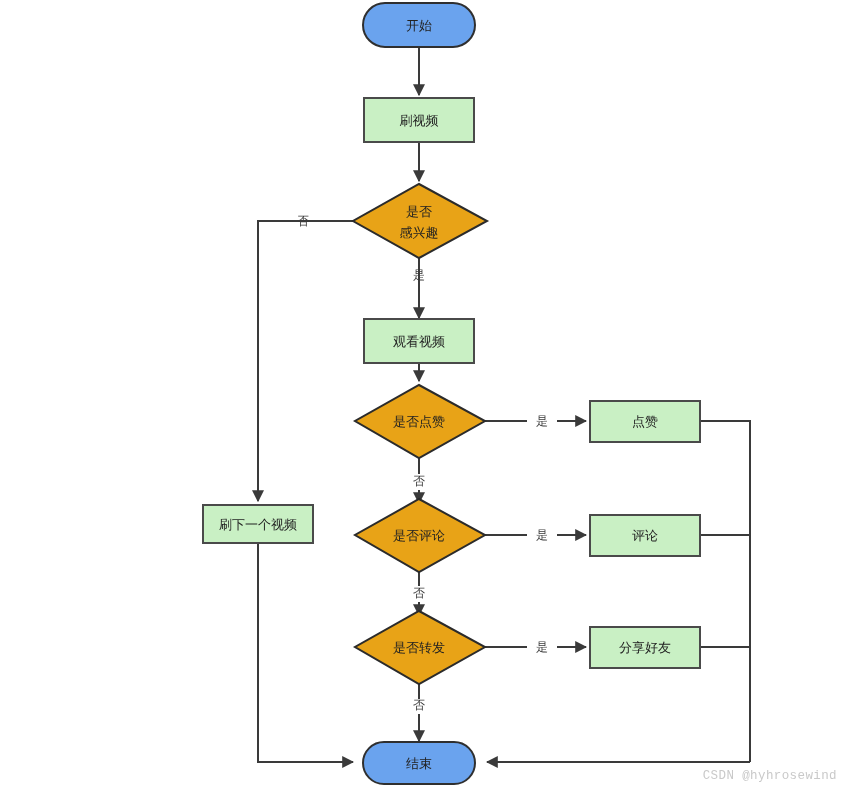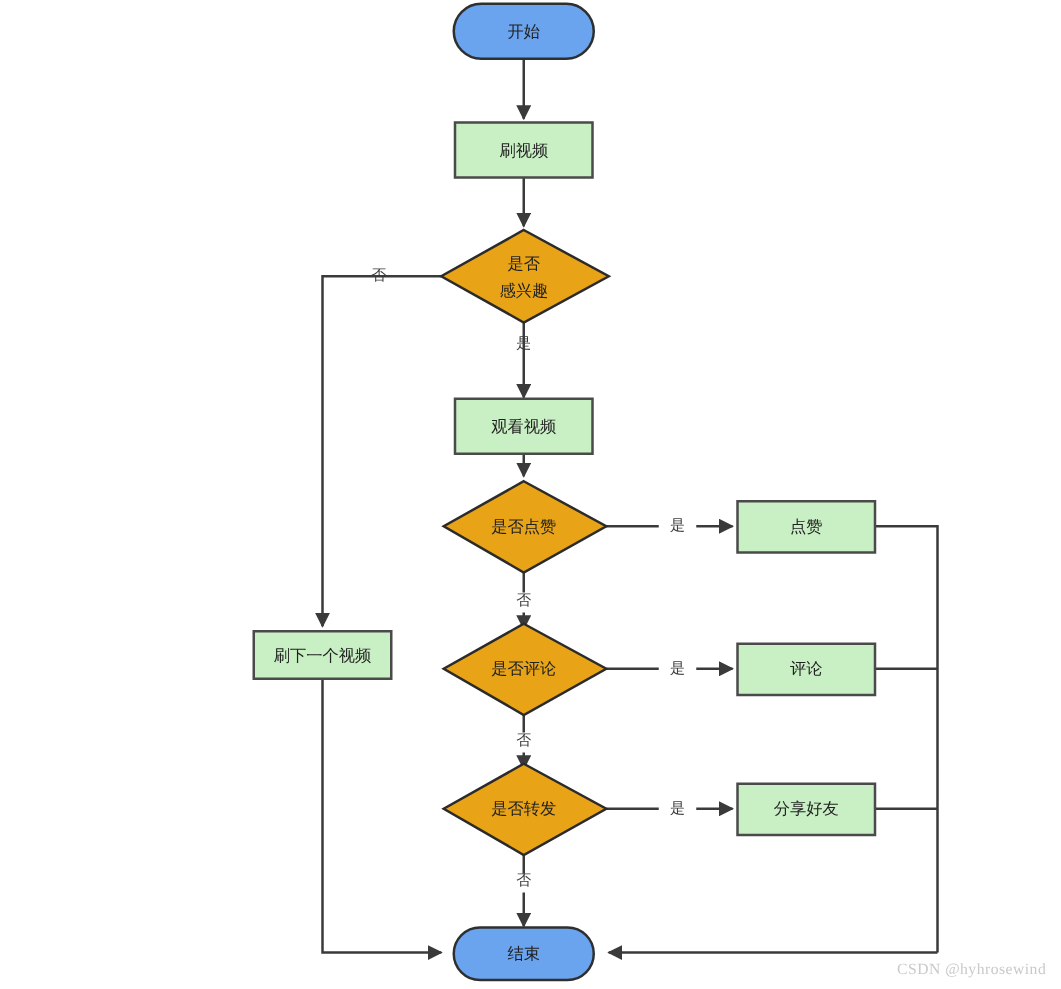--- a/index.html
+++ b/index.html
@@ -36,21 +36,21 @@
     font-family: "DejaVu Sans", "Liberation Sans", sans-serif;
     font-size: 12px;
     fill: #3a3a3a;
     text-anchor: middle;
     dominant-baseline: middle;
   }
   .watermark {
     position: absolute;
     right: 12px;
     bottom: 8px;
-    font-family: Liberation Serif, serif;
+    font-family: Liberation Mono, monospace;
     font-size: 12.5px;
     color: #c9c9c9;
     letter-spacing: 0.4px;
     white-space: nowrap;
     user-select: none;
   }
 </style>
 </head>
 <body>
 

